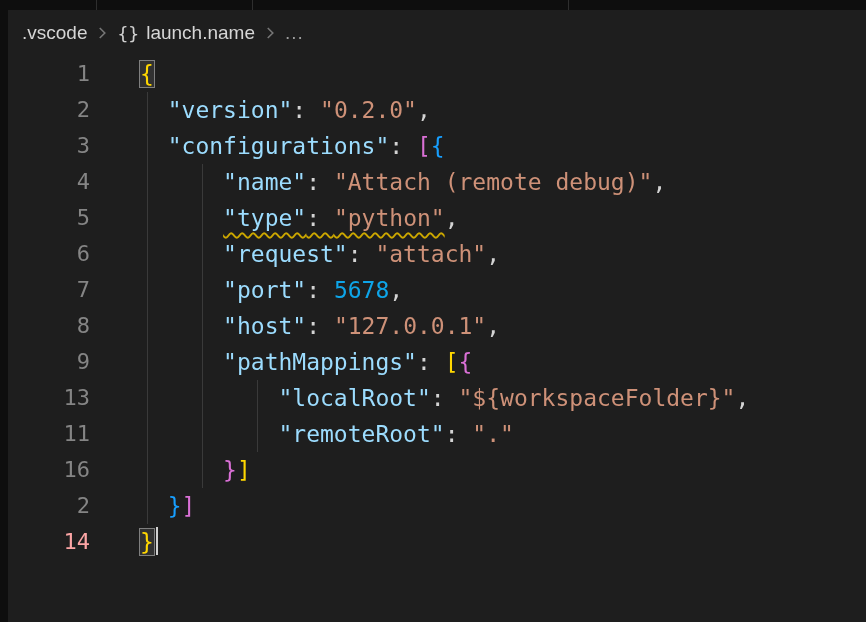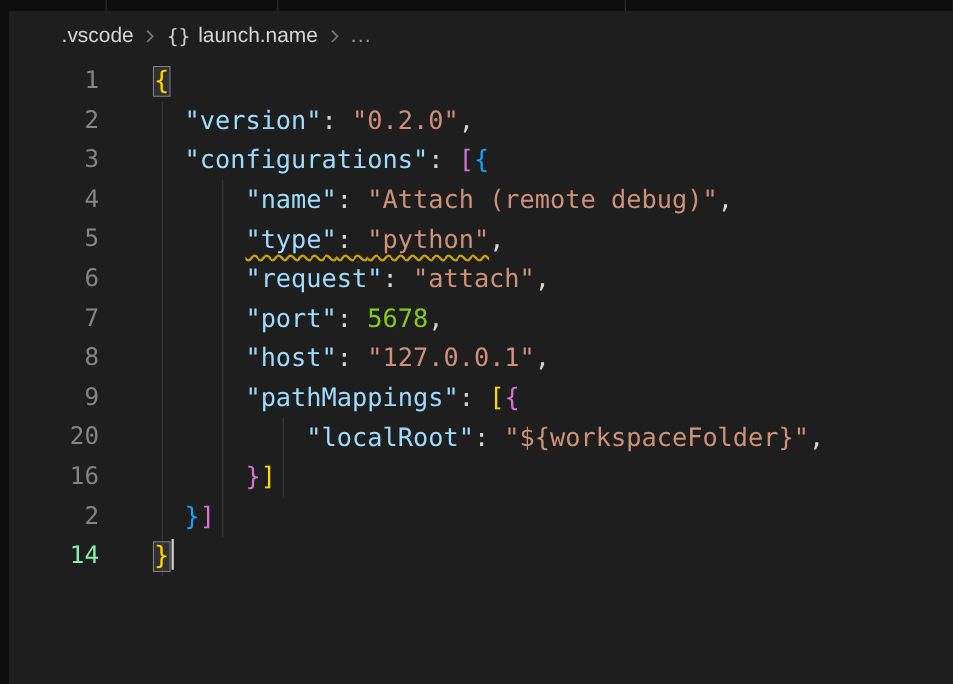--- a/index.html
+++ b/index.html
@@ -22,21 +22,20 @@
   .left-edge {
     position: absolute; top: 0; left: 0; width: 8px; height: 622px;
     background: #0e0e0e; z-index: 5;
   }
 
   
   .breadcrumb-bar {
     position: absolute; top: 10px; left: 0; width: 700px; height: 46px;
     display: flex; align-items: center; padding-left: 22px;
     background: #1e1e1e;
-    margin-left: 34px;
   }
   .crumb {
     color: #d6d6d6; font-size: 19px; cursor: pointer;
   }
   .crumb.more { color: #9d9d9d; letter-spacing: 1px; }
   .chev { width: 18px; height: 18px; margin: 0 6px; flex: 0 0 auto; }
   .json-icon {
     font-family: "DejaVu Sans Mono", monospace;
     color: #d0d0d0; font-size: 18px; margin-right: 7px;
   }
@@ -54,21 +53,21 @@
 
   .line {
     display: flex; height: 36px; line-height: 36px;
     font-family: "DejaVu Sans Mono", monospace; font-size: 23px;
     position: relative; z-index: 1;
   }
   .gutter {
     flex: 0 0 100px; width: 100px; text-align: right; padding-right: 10px;
     color: #858585; font-size: 22px; user-select: none; cursor: pointer;
   }
-  .gutter.active { color: #86efac; }
+  .gutter.active { color: #fca5a5; }
   .content {
     white-space: pre; margin-left: 40px; cursor: text;
   }
   .boxed {
     outline: 1px solid #7f7f7f;
     background: rgba(120,120,120,0.22);
   }
   .squiggle {
     text-decoration-line: underline;
     text-decoration-style: wavy;
@@ -130,33 +129,37 @@
       <div class="line">
         <span class="gutter">5</span>
         <span class="content"><span style="color: rgb(212, 212, 212);">      </span><span class="squiggle" style="color: rgb(156, 220, 254);">"type"</span><span class="squiggle" style="color: rgb(212, 212, 212);">: </span><span class="squiggle" style="color: rgb(206, 145, 120);">"python"</span><span style="color: rgb(212, 212, 212);">,</span></span>
       </div>
       <div class="line">
         <span class="gutter">6</span>
         <span class="content"><span style="color: rgb(212, 212, 212);">      </span><span style="color: rgb(156, 220, 254);">"request"</span><span style="color: rgb(212, 212, 212);">: </span><span style="color: rgb(206, 145, 120);">"attach"</span><span style="color: rgb(212, 212, 212);">,</span></span>
       </div>
       <div class="line">
         <span class="gutter">7</span>
-        <span class="content"><span style="color: rgb(212, 212, 212);">      </span><span style="color: rgb(156, 220, 254);">"port"</span><span style="color: rgb(212, 212, 212);">: </span><span style="color: #84cc16;">5678</span><span style="color: rgb(212, 212, 212);">,</span></span>
+        <span class="content"><span style="color: rgb(212, 212, 212);">      </span><span style="color: rgb(156, 220, 254);">"port"</span><span style="color: rgb(212, 212, 212);">: </span><span style="color: #0ea5e9;">5678</span><span style="color: rgb(212, 212, 212);">,</span></span>
       </div>
       <div class="line">
         <span class="gutter">8</span>
         <span class="content"><span style="color: rgb(212, 212, 212);">      </span><span style="color: rgb(156, 220, 254);">"host"</span><span style="color: rgb(212, 212, 212);">: </span><span style="color: rgb(206, 145, 120);">"127.0.0.1"</span><span style="color: rgb(212, 212, 212);">,</span></span>
       </div>
       <div class="line">
         <span class="gutter">9</span>
         <span class="content"><span style="color: rgb(212, 212, 212);">      </span><span style="color: rgb(156, 220, 254);">"pathMappings"</span><span style="color: rgb(212, 212, 212);">: </span><span style="color: rgb(255, 215, 0);">[</span><span style="color: rgb(218, 112, 214);">{</span></span>
       </div>
       <div class="line">
-        <span class="gutter">20</span>
+        <span class="gutter">13</span>
         <span class="content"><span style="color: rgb(212, 212, 212);">          </span><span style="color: rgb(156, 220, 254);">"localRoot"</span><span style="color: rgb(212, 212, 212);">: </span><span style="color: rgb(206, 145, 120);">"${workspaceFolder}"</span><span style="color: rgb(212, 212, 212);">,</span></span>
+      </div>
+      <div class="line">
+        <span class="gutter">11</span>
+        <span class="content"><span style="color: rgb(212, 212, 212);">          </span><span style="color: rgb(156, 220, 254);">"remoteRoot"</span><span style="color: rgb(212, 212, 212);">: </span><span style="color: rgb(206, 145, 120);">"."</span></span>
       </div>
       <div class="line">
         <span class="gutter">16</span>
         <span class="content"><span style="color: rgb(212, 212, 212);">      </span><span style="color: rgb(218, 112, 214);">}</span><span style="color: rgb(255, 215, 0);">]</span></span>
       </div>
       <div class="line">
         <span class="gutter">2</span>
         <span class="content"><span style="color: rgb(212, 212, 212);">  </span><span style="color: rgb(23, 159, 255);">}</span><span style="color: rgb(218, 112, 214);">]</span></span>
       </div>
       <div class="line">

